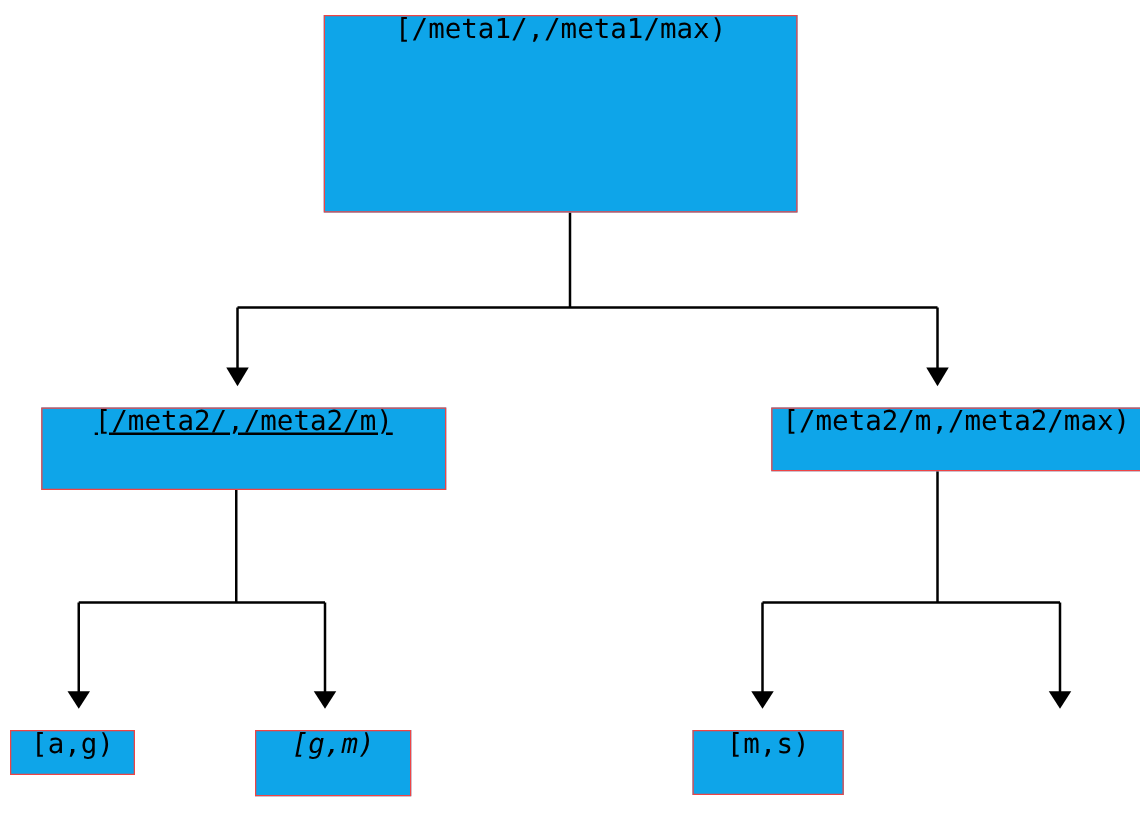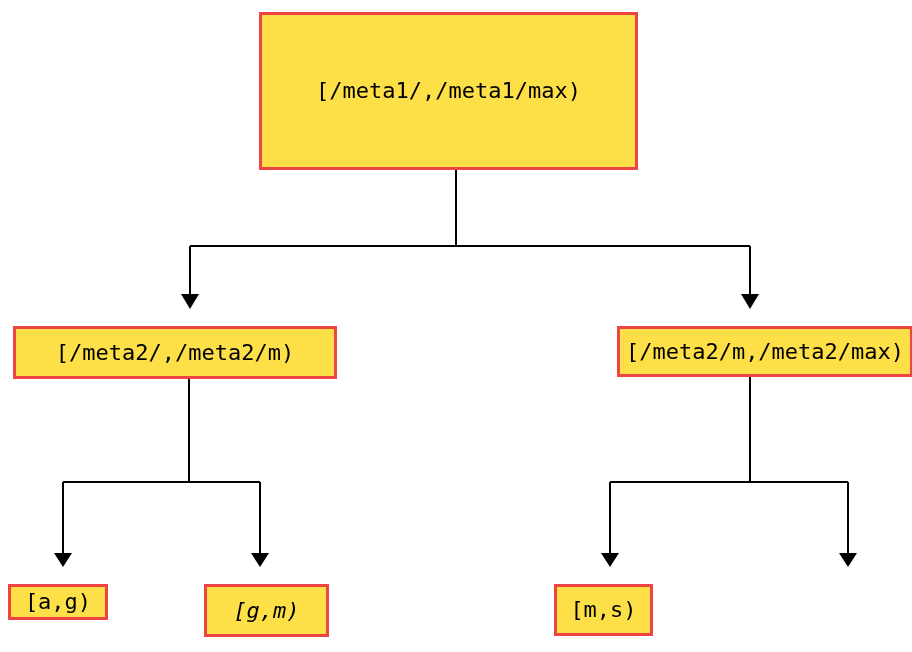--- a/index.html
+++ b/index.html
@@ -19,39 +19,38 @@
   #edges-layer {
     position: absolute;
     left: 0;
     top: 0;
     width: 912px;
     height: 652px;
   }
   .node {
     position: absolute;
     box-sizing: border-box;
-    border: 3px solid #ef4444;
-    background: #fde047;
+    border: 1px solid #ef4444;
+    background: #0ea5e9;
     display: flex;
-    align-items: center;
     justify-content: center;
   }
   .node-label {
     font-size: 22px;
     line-height: 1;
     white-space: pre;
     letter-spacing: 0;
   }
   
   #node-root        { left: 259px; top: 12px;  width: 379px; height: 158px; }
-  #node-meta2-low   { left: 13px;  top: 326px; width: 324px; height: 53px;  }
+  #node-meta2-low   { left: 33px;  top: 326px; width: 324px; height: 66px; text-decoration: underline;  }
   #node-meta2-high  { left: 617px; top: 326px; width: 296px; height: 51px;  }
   #node-leaf-ag     { left: 8px;   top: 584px; width: 100px; height: 36px;  }
   #node-leaf-gm     { left: 204px; top: 584px; width: 125px; height: 53px; font-style: italic;  }
-  #node-leaf-ms     { left: 554px; top: 584px; width: 99px;  height: 52px;  }
+  #node-leaf-ms     { left: 554px; top: 584px; width: 121px;  height: 52px;  }
   #node-leaf-smax   { left: 777px; top: 584px; width: 126px; height: 52px;  }
 </style>
 </head>
 <body>
 
 <div id="canvas">
 
   <svg id="edges-layer" viewBox="0 0 912 652" xmlns="http://www.w3.org/2000/svg">
     <g stroke="#000000" stroke-width="2" fill="none">
 

